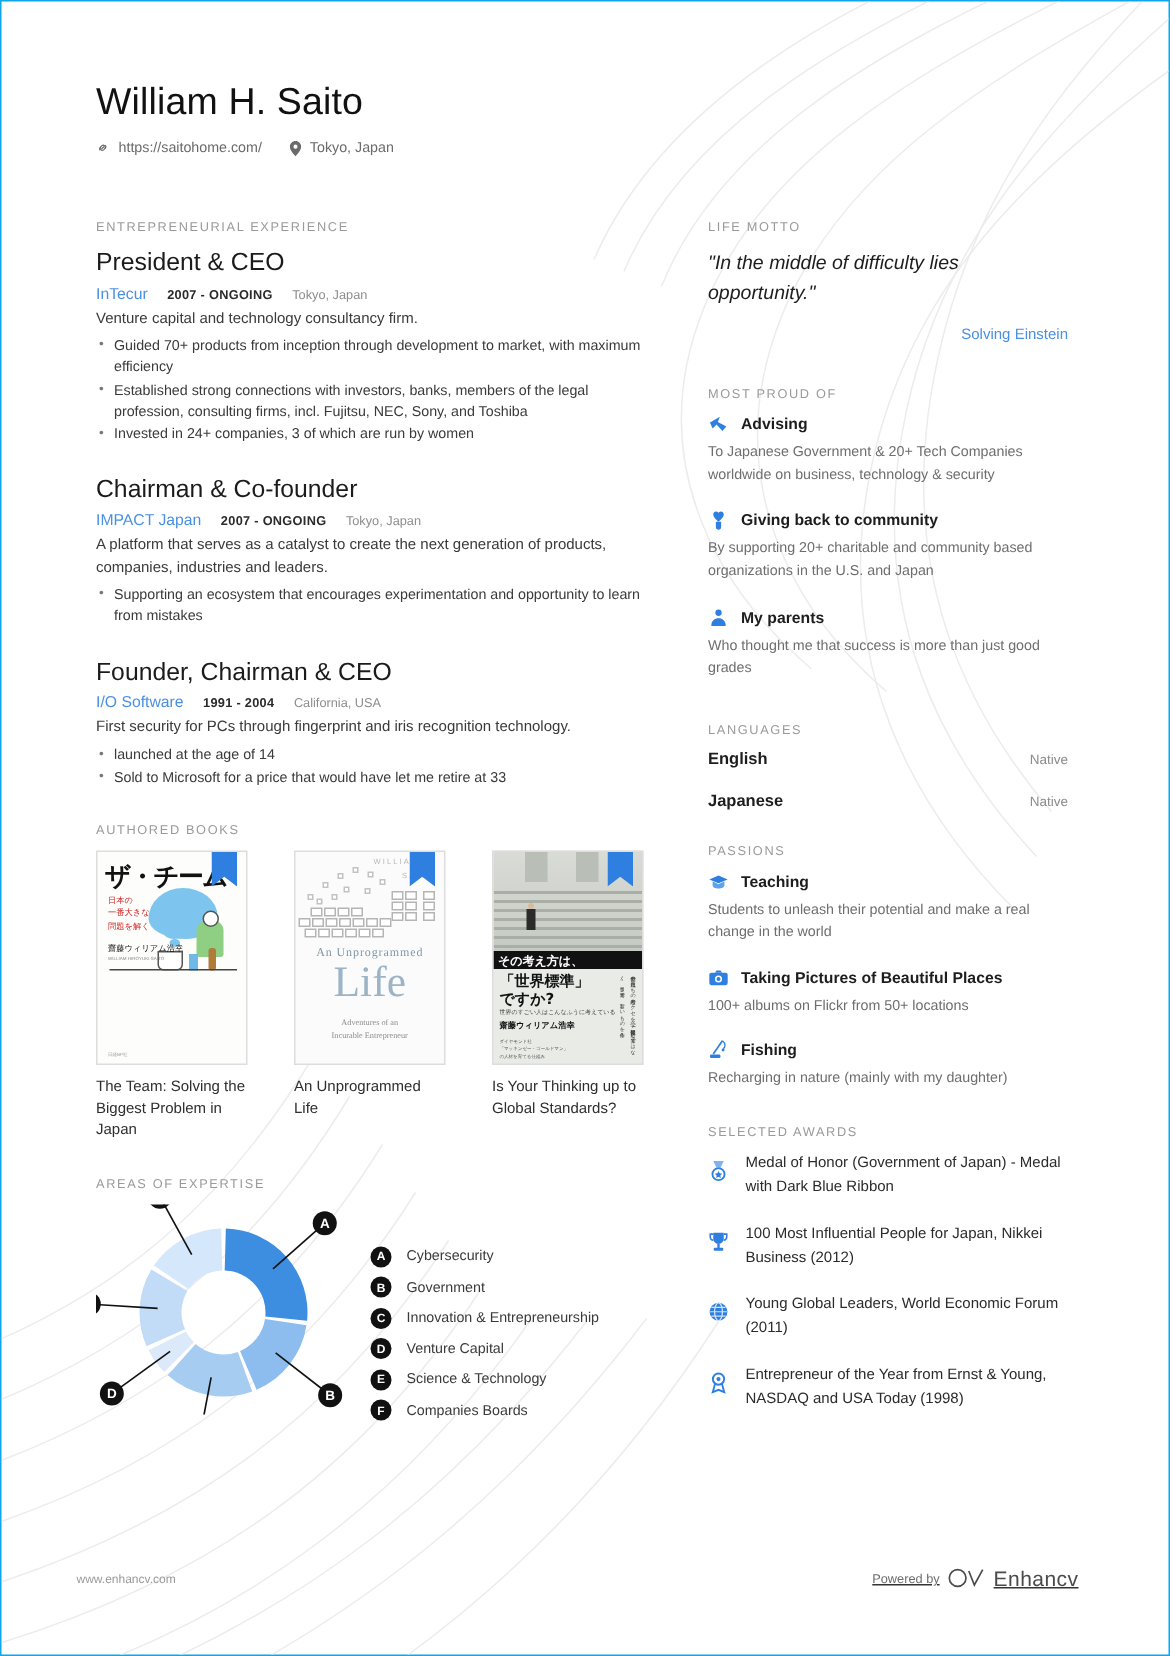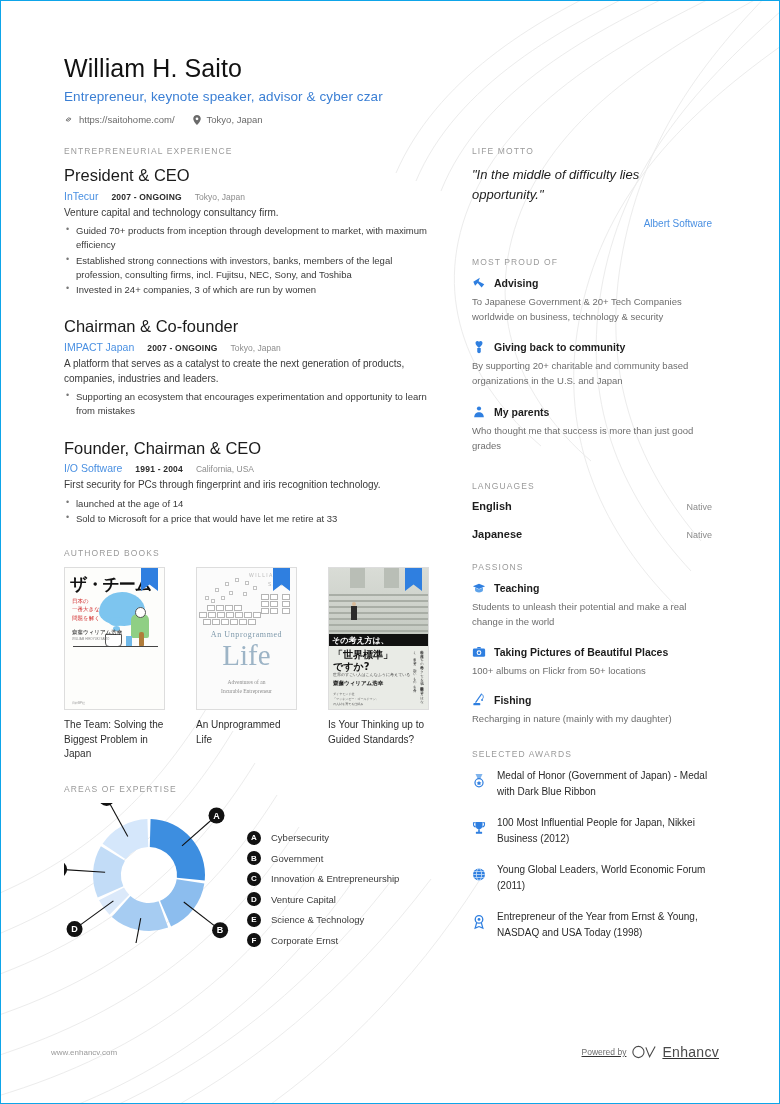--- a/index.html
+++ b/index.html
@@ -200,21 +200,20 @@
       <path d="M70 1124 C 200 1072, 300 996, 390 880"></path>
       <path d="M140 1124 C 250 1068, 345 990, 430 878"></path>
       <path d="M240 1124 C 330 1064, 410 986, 478 880"></path>
     </g>
   </svg>
 
   <div class="content">
 
     <div class="header">
       <div class="name">William H. Saito</div>
-      <div class="tagline">Entrepreneur, keynote speaker, advisor &amp; cyber czar</div>
       <div class="contacts">
         <div class="contact">
           <svg width="9" height="9" viewBox="0 0 16 16" fill="none" stroke="#6a6a6a" stroke-width="1.4">
             <path d="M6.5 9.5 L9.5 6.5"></path>
               <path d="M5 11 a2.5 2.5 0 0 1 0-3.5 l2-2 a2.5 2.5 0 0 1 3.5 3.5"></path>
             <path d="M11 5 a2.5 2.5 0 0 1 0 3.5 l-2 2 a2.5 2.5 0 0 1-3.5-3.5"></path>
           </svg>
           <span>https://saitohome.com/</span>
         </div>
         <div class="contact">
@@ -374,21 +373,21 @@
               <div class="bandt">その考え方は、</div>
               <div class="h1">「世界標準」<br>ですか?</div>
               <div class="h2">世界のすごい人はこんなふうに考えている</div>
               <div class="h3">齋藤ウィリアム浩幸</div>
               <div class="h4">ダイヤモンド社<br>「マッキンゼー・ゴールドマン」<br>の人材を育てる仕組み</div>
               <div class="vt">世界の超一流たちの思考のクセを学べ 反転発想! 足し算ではなく、引き算で、新しいものを作る</div>
               <svg class="ribbon" viewBox="0 0 17 24">
                   <path d="M0 0 h17 v24 l-8.5-6.5 L0 24 z" fill="#2f7fe0"></path>
                 </svg>
             </div>
-            <div class="book-title">Is Your Thinking up to Guided Standards?</div>
+            <div class="book-title">Is Your Thinking up to Global Standards?</div>
           </div>
 
         </div>
       </div>
 
       <div class="sec" style="margin-top:18px;">
         <div class="sec-title">AREAS OF EXPERTISE</div>
         <div class="expertise-wrap">
 
           <div class="donut">
@@ -440,34 +439,34 @@
             <div class="legend-row">
               <span class="legend-badge">D</span>
               <span class="legend-label">Venture Capital</span>
             </div>
             <div class="legend-row">
               <span class="legend-badge">E</span>
               <span class="legend-label">Science &amp; Technology</span>
             </div>
             <div class="legend-row">
               <span class="legend-badge">F</span>
-              <span class="legend-label">Corporate Ernst</span>
+              <span class="legend-label">Companies Boards</span>
             </div>
           </div>
 
         </div>
       </div>
     </div>
 
     <div class="right-col">
 
       <div class="sec">
         <div class="sec-title">LIFE MOTTO</div>
         <div class="motto">"In the middle of difficulty lies opportunity."</div>
-        <div class="motto-author">Albert Software</div>
+        <div class="motto-author">Solving Einstein</div>
       </div>
 
       <div class="sec" style="margin-top:28px;">
         <div class="sec-title">MOST PROUD OF</div>
 
         <div class="proud">
           <div class="proud-head">
             <svg width="14" height="14" viewBox="0 0 16 16">
               <path d="M1.5 6.5 L9 2 L7.5 6 L14 9.5 L11 13 L6.5 8 L3.5 11 z" fill="#2f7fe0"></path>
             </svg>

